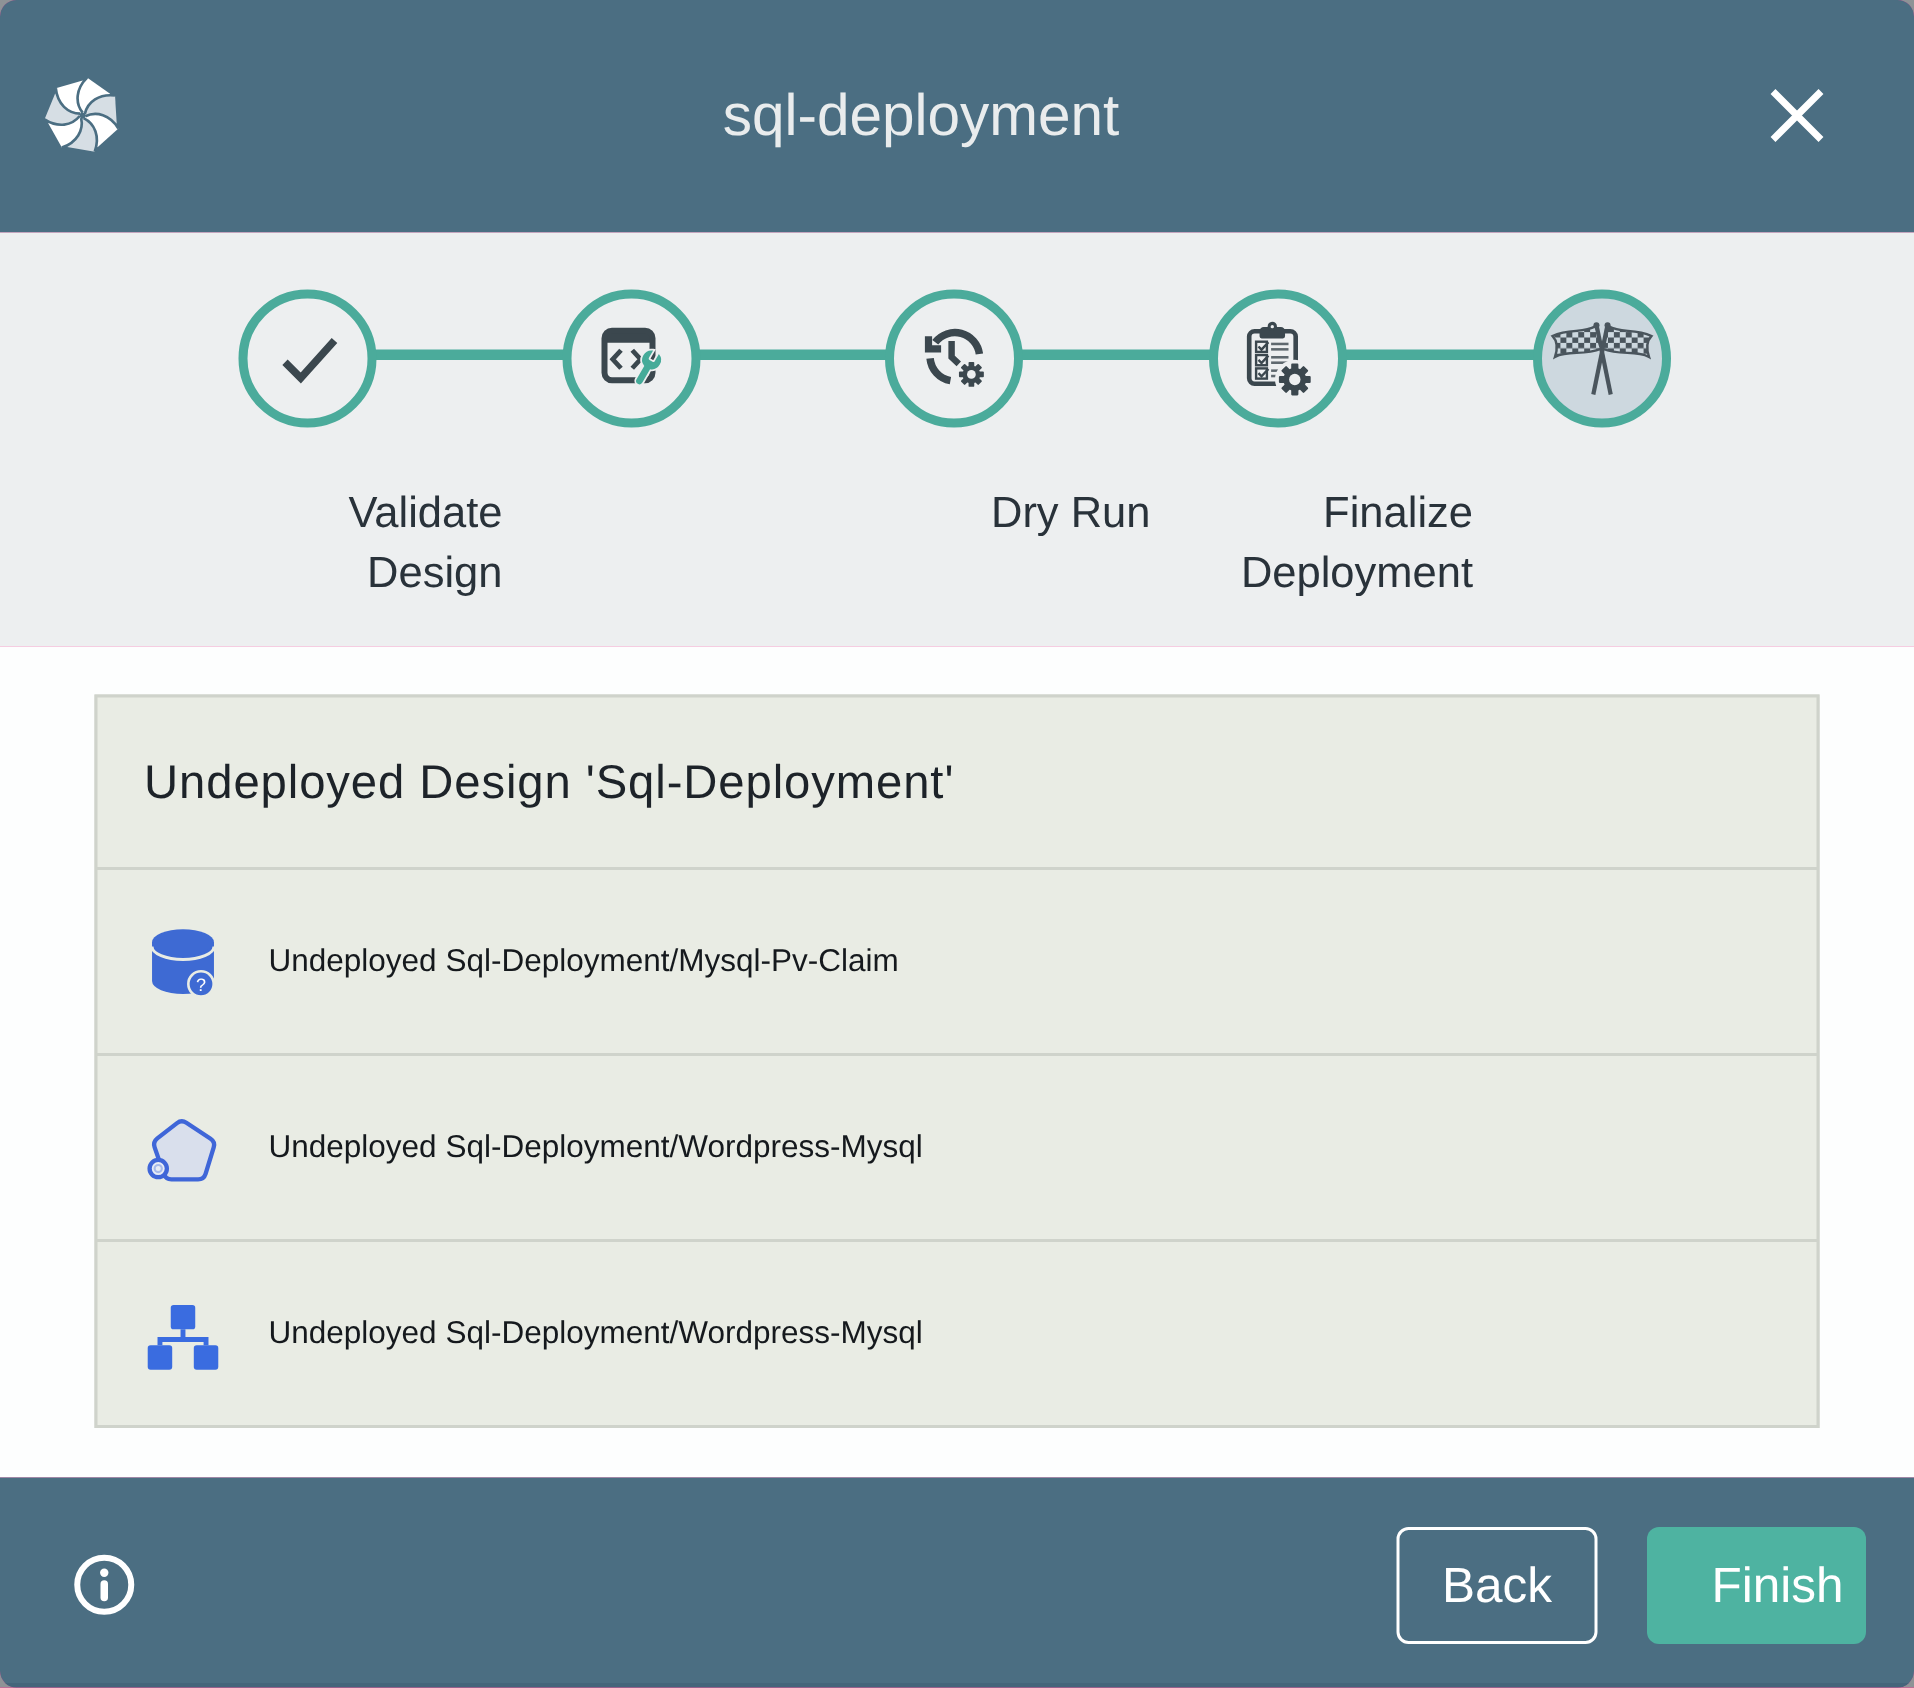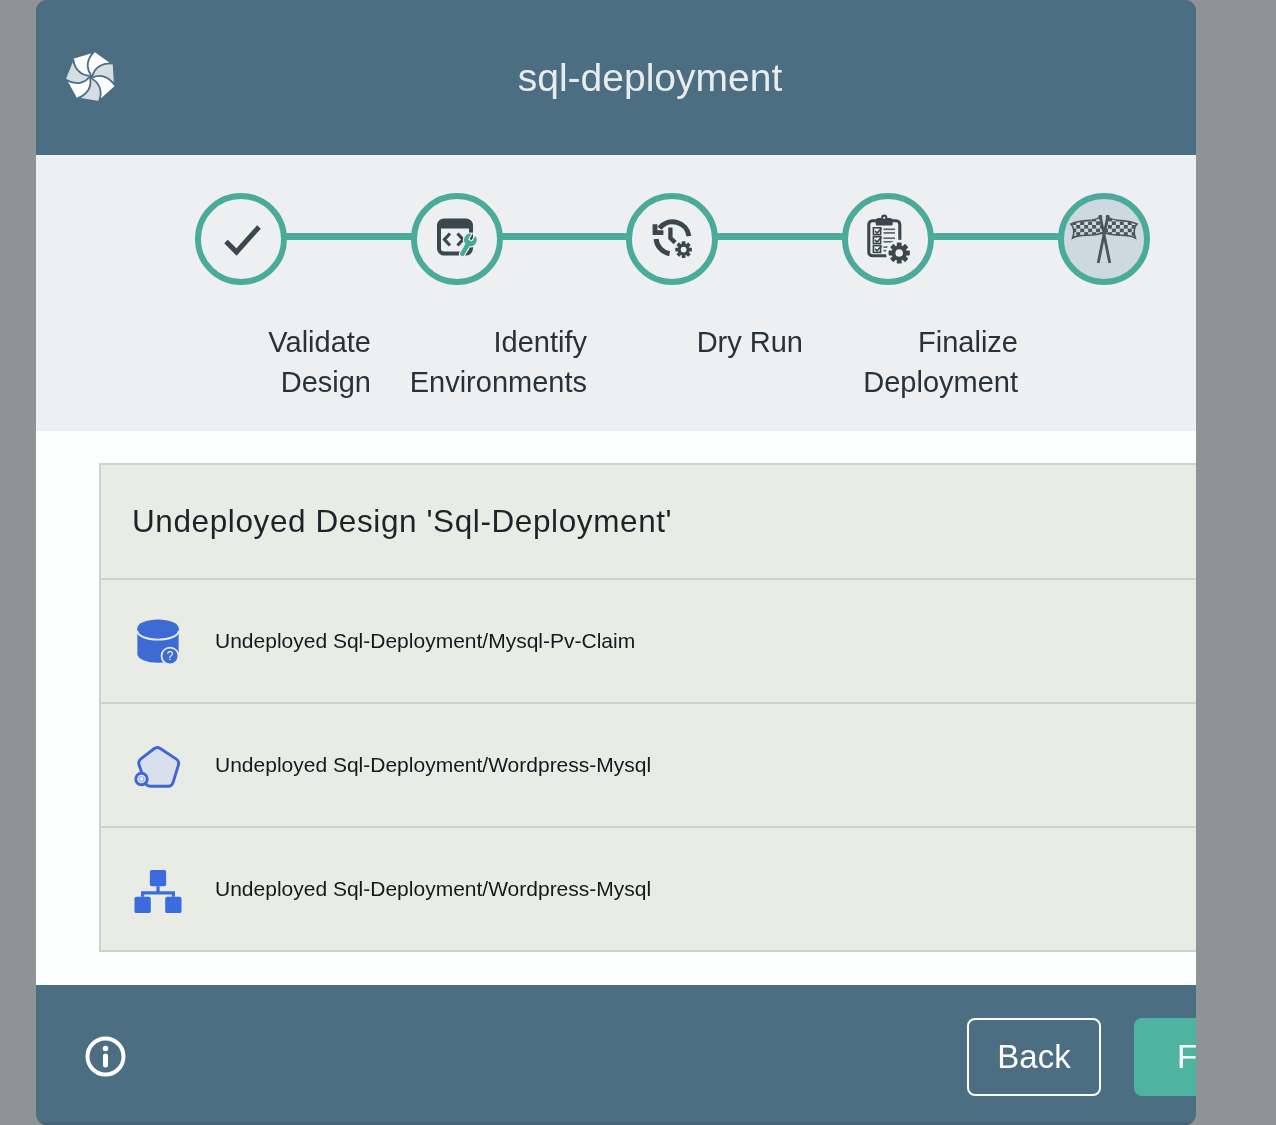--- a/index.html
+++ b/index.html
@@ -1,30 +1,30 @@
 <!DOCTYPE html>
 <html><head>
 <meta charset="utf-8">
 <style>
   html,body{margin:0;padding:0;}
   body{width:1276px;height:1125px;background:#8e9396;font-family:"Liberation Sans",sans-serif;overflow:hidden;}
-  .modal{position:absolute;left:0;top:0;width:1160px;height:1125px;border-radius:11px;overflow:hidden;background:#ec4899;margin-left:36px;}
+  .modal{position:absolute;left:0;top:0;width:1276px;height:1125px;border-radius:11px;overflow:hidden;background:#ec4899;}
   .band{position:absolute;left:0;top:431px;width:1276px;height:554px;background:#fdfefe;}
   .hdr{position:absolute;left:0;top:0;width:1276px;height:155px;background:#4b6e82;}
   .title{position:absolute;left:0;top:0;width:1228px;height:155px;line-height:155px;text-align:center;color:#e9eced;font-size:39px;}
   .logo{position:absolute;left:30px;top:52px;width:50px;height:50px;}
   .close{position:absolute;left:1179px;top:58px;width:38px;height:38px;}
   .stepper{position:absolute;left:0;top:155px;width:1276px;height:276px;background:#edeff0;}
   .connector{position:absolute;left:205px;top:233px;width:863px;height:7px;background:#4bab9b;}
   .circ{position:absolute;width:80px;height:80px;border-radius:50%;border:6px solid #4bab9b;background:#edeff0;top:193px;}
   .circ svg{position:absolute;left:50%;top:50%;transform:translate(-50%,-50%);}
   .lbl{position:absolute;top:322px;width:260px;text-align:right;font-size:29px;line-height:40px;color:#29323a;}
   .box{position:absolute;left:63px;top:463px;width:1146px;height:485px;border:2px solid #cfd3cb;background:#cfd3cb;}
   .row{position:absolute;left:0;width:1146px;background:#e9ece4;}
-  .row1{top:0;height:113px;padding-left:44px;}
+  .row1{top:0;height:113px;}
   .row2{top:115px;height:122px;}
   .row3{top:239px;height:122px;}
   .row4{top:363px;height:122px;}
   .rowtext{position:absolute;left:114px;top:0;height:100%;display:flex;align-items:center;font-size:21px;color:#15191d;}
   .row1 .rowtext{left:31px;font-size:31.5px;letter-spacing:0.6px;color:#1d2329;}
   .rowicon{position:absolute;left:33px;top:50%;transform:translateY(-50%);width:48px;height:48px;}
   .footer{position:absolute;left:0;top:985px;width:1276px;height:140px;background:#4b6e82;}
   .footer::after{content:"";position:absolute;left:0;bottom:0;width:100%;height:3px;background:#44657a;}
   .info{position:absolute;left:49px;top:1036px;width:41px;height:41px;}
   .btn{position:absolute;top:1018px;height:78px;border-radius:8px;box-sizing:border-box;color:#fff;font-size:33px;display:flex;align-items:center;justify-content:center;}
@@ -148,21 +148,20 @@
         </defs>
         <path d="M32.3 9.5 L 41.8 56" stroke="#4a555d" stroke-width="2.8"></path>
         <path d="M39.7 9.5 L 30.2 56" stroke="#4a555d" stroke-width="2.8"></path>
         <circle cx="32.3" cy="9.8" r="2" fill="#4a555d"></circle>
         <circle cx="39.7" cy="9.8" r="2" fill="#4a555d"></circle>
         <path d="M32 10.5 C 24.5 15.5 16.5 11.5 6 17 C 9.5 21 9 26 7.5 31 C 16 26 24.5 30.5 35.5 25.5 C 33.5 20.5 33.6 15.2 32 10.5 Z" fill="url(#chk)" stroke="#4a555d" stroke-width="1.5" transform="translate(36,0) scale(1.1,1) translate(-36,0)"></path>
         <path d="M40 10.5 C 47.5 15.5 55.5 11.5 66 17 C 62.5 21 63 26 64.5 31 C 56 26 47.5 30.5 36.5 25.5 C 38.5 20.5 38.4 15.2 40 10.5 Z" fill="url(#chk)" stroke="#4a555d" stroke-width="1.5" transform="translate(36,0) scale(1.1,1) translate(-36,0)"></path>
       </svg>
   </div>
   <div class="lbl" style="left:75px;">Validate<br>Design</div>
-  <div class="lbl" style="left:291px;">Identify<br>Environments</div>
   <div class="lbl" style="left:507px;">Dry Run</div>
   <div class="lbl" style="left:722px;">Finalize<br>Deployment</div>
 
   <div class="box">
     <div class="row row1">
         <div class="rowtext">Undeployed Design 'Sql-Deployment'</div>
       </div>
     <div class="row row2">
       <svg class="rowicon" style="margin-top:2px" viewBox="0 0 50 50">
         <path d="M3.5 9.5 v27 a21.5 9 0 0 0 43 0 v-27 z" fill="#3e6ad3"></path>

